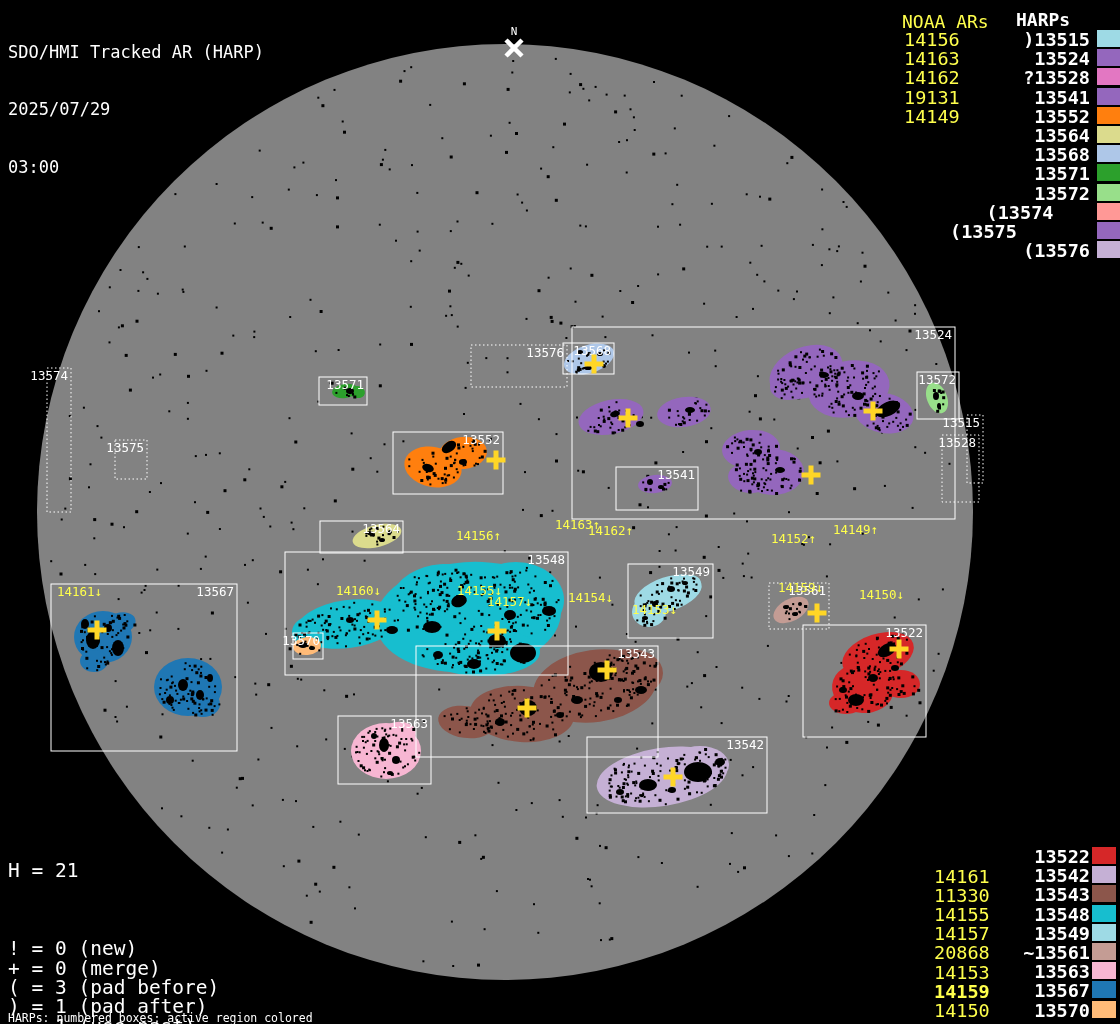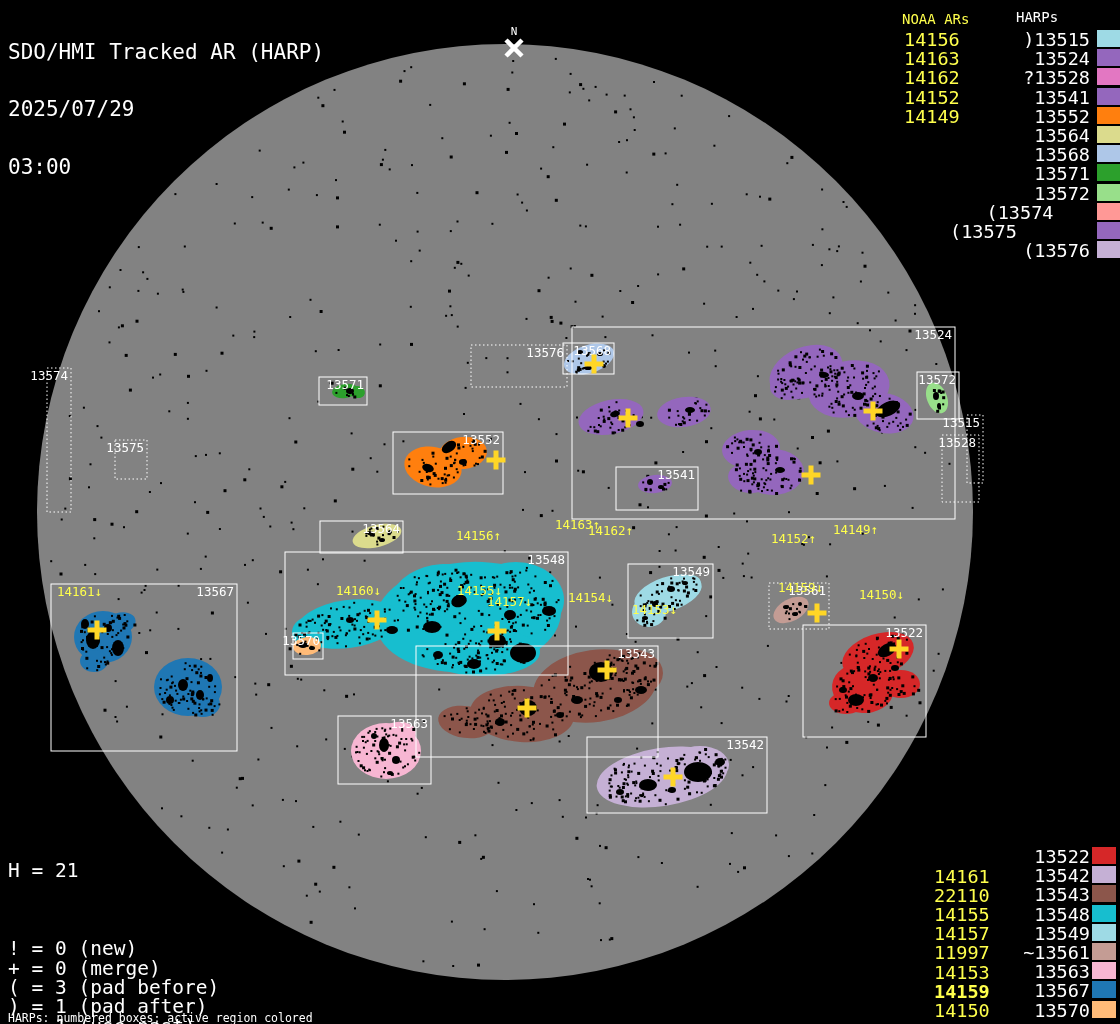--- a/index.html
+++ b/index.html
@@ -1,23 +1,23 @@
 <!DOCTYPE html>
 <html><head>
 <meta charset="utf-8">
 <style>
   html,body{margin:0;padding:0;background:#000;}
   #figure{position:relative;width:1120px;height:1024px;background:#000;overflow:hidden;
           font-family:"DejaVu Sans Mono","Liberation Mono",monospace;}
   #plot{position:absolute;left:0;top:0;}
   .ovl{position:absolute;white-space:pre;line-height:19.3px;}
-  .white{color:#ffffff;}
+  .white{color:#ffffff;font-weight:bold;}
   .yellow{color:#ffff4c;}
-  #title-block{left:8px;top:4px;font-size:21px;color:#fff;}
-  .hdr{position:absolute;font-size:14px;}
+  #title-block{left:8px;top:4px;font-size:17px;color:#fff;}
+  .hdr{position:absolute;font-size:18px;}
   .listnum{position:absolute;font-size:18.5px;height:19px;}
   .swatch{position:absolute;width:24px;height:17px;}
   #legend-block{left:8px;top:822px;font-size:19.5px;color:#fff;}
   #h-count{margin-bottom:21px;}
   .legend-item{height:19.3px;}
   #footnotes{left:8px;top:990px;font-size:11.5px;line-height:11.5px;color:#fff;}
 </style>
 </head>
 <body>
 
@@ -2540,21 +2540,21 @@
     <div>03:00</div>
   </div>
 
   <div class="hdr yellow" style="left:902px;top:11px;">NOAA ARs</div>
   <div class="hdr white" style="left:1016px;top:9px;">HARPs</div>
 
   <div id="top-list">
       <div class="listnum yellow" style="top: 29px; left: 904px;">14156</div>
       <div class="listnum yellow" style="top: 48.2px; left: 904px;">14163</div>
       <div class="listnum yellow" style="top: 67.4px; left: 904px;">14162</div>
-      <div class="listnum yellow" style="top: 86.6px; left: 904px;">14152</div>
+      <div class="listnum yellow" style="top: 86.6px; left: 904px;">19131</div>
       <div class="listnum yellow" style="top: 105.8px; left: 904px;">14149</div>
       <div class="listnum white" style="top: 29px; left: 950px; width: 140px; text-align: right;">)13515</div>
       <div class="swatch" style="left: 1097px; top: 30px; background: rgb(158, 218, 229);"></div>
       <div class="listnum white" style="top: 48.2px; left: 950px; width: 140px; text-align: right;">13524</div>
       <div class="swatch" style="left: 1097px; top: 49.2px; background: rgb(148, 103, 189);"></div>
       <div class="listnum white" style="top: 67.4px; left: 950px; width: 140px; text-align: right;">?13528</div>
       <div class="swatch" style="left: 1097px; top: 68.4px; background: rgb(227, 119, 194);"></div>
       <div class="listnum white" style="top: 86.6px; left: 950px; width: 140px; text-align: right;">13541</div>
       <div class="swatch" style="left: 1097px; top: 87.6px; background: rgb(148, 103, 189);"></div>
       <div class="listnum white" style="top: 105.8px; left: 950px; width: 140px; text-align: right;">13552</div>
@@ -2569,24 +2569,24 @@
       <div class="swatch" style="left: 1097px; top: 183.6px; background: rgb(152, 223, 138);"></div>
       <div class="listnum white" style="top: 201.8px; left: 950px; width: 140px; text-align: center;">(13574</div>
       <div class="swatch" style="left: 1097px; top: 202.8px; background: rgb(255, 152, 150);"></div>
       <div class="listnum white" style="top: 221px; left: 950px; width: 140px; ">(13575</div>
       <div class="swatch" style="left: 1097px; top: 222px; background: rgb(148, 103, 189);"></div>
       <div class="listnum white" style="top: 240.2px; left: 950px; width: 140px; text-align: right;">(13576</div>
       <div class="swatch" style="left: 1097px; top: 241.2px; background: rgb(197, 176, 213);"></div>
     </div>
   <div id="bottom-list">
       <div class="listnum yellow" style="top: 865.5px; left: 934px;">14161</div>
-      <div class="listnum yellow" style="top: 884.7px; left: 934px;">22110</div>
+      <div class="listnum yellow" style="top: 884.7px; left: 934px;">11330</div>
       <div class="listnum yellow" style="top: 903.9px; left: 934px;">14155</div>
       <div class="listnum yellow" style="top: 923.1px; left: 934px;">14157</div>
-      <div class="listnum yellow" style="top: 942.3px; left: 934px;">11997</div>
+      <div class="listnum yellow" style="top: 942.3px; left: 934px;">20868</div>
       <div class="listnum yellow" style="top: 961.5px; left: 934px;">14153</div>
       <div class="listnum yellow" style="top: 980.7px; left: 934px; font-weight: bold;">14159</div>
       <div class="listnum yellow" style="top: 999.9px; left: 934px;">14150</div>
       <div class="listnum white" style="top: 846px; left: 950px; width: 140px; text-align: right;">13522</div>
       <div class="swatch" style="left: 1092px; top: 847px; background: rgb(214, 39, 40);"></div>
       <div class="listnum white" style="top: 865.2px; left: 950px; width: 140px; text-align: right;">13542</div>
       <div class="swatch" style="left: 1092px; top: 866.2px; background: rgb(197, 176, 213);"></div>
       <div class="listnum white" style="top: 884.4px; left: 950px; width: 140px; text-align: right;">13543</div>
       <div class="swatch" style="left: 1092px; top: 885.4px; background: rgb(140, 86, 75);"></div>
       <div class="listnum white" style="top: 903.6px; left: 950px; width: 140px; text-align: right;">13548</div>

